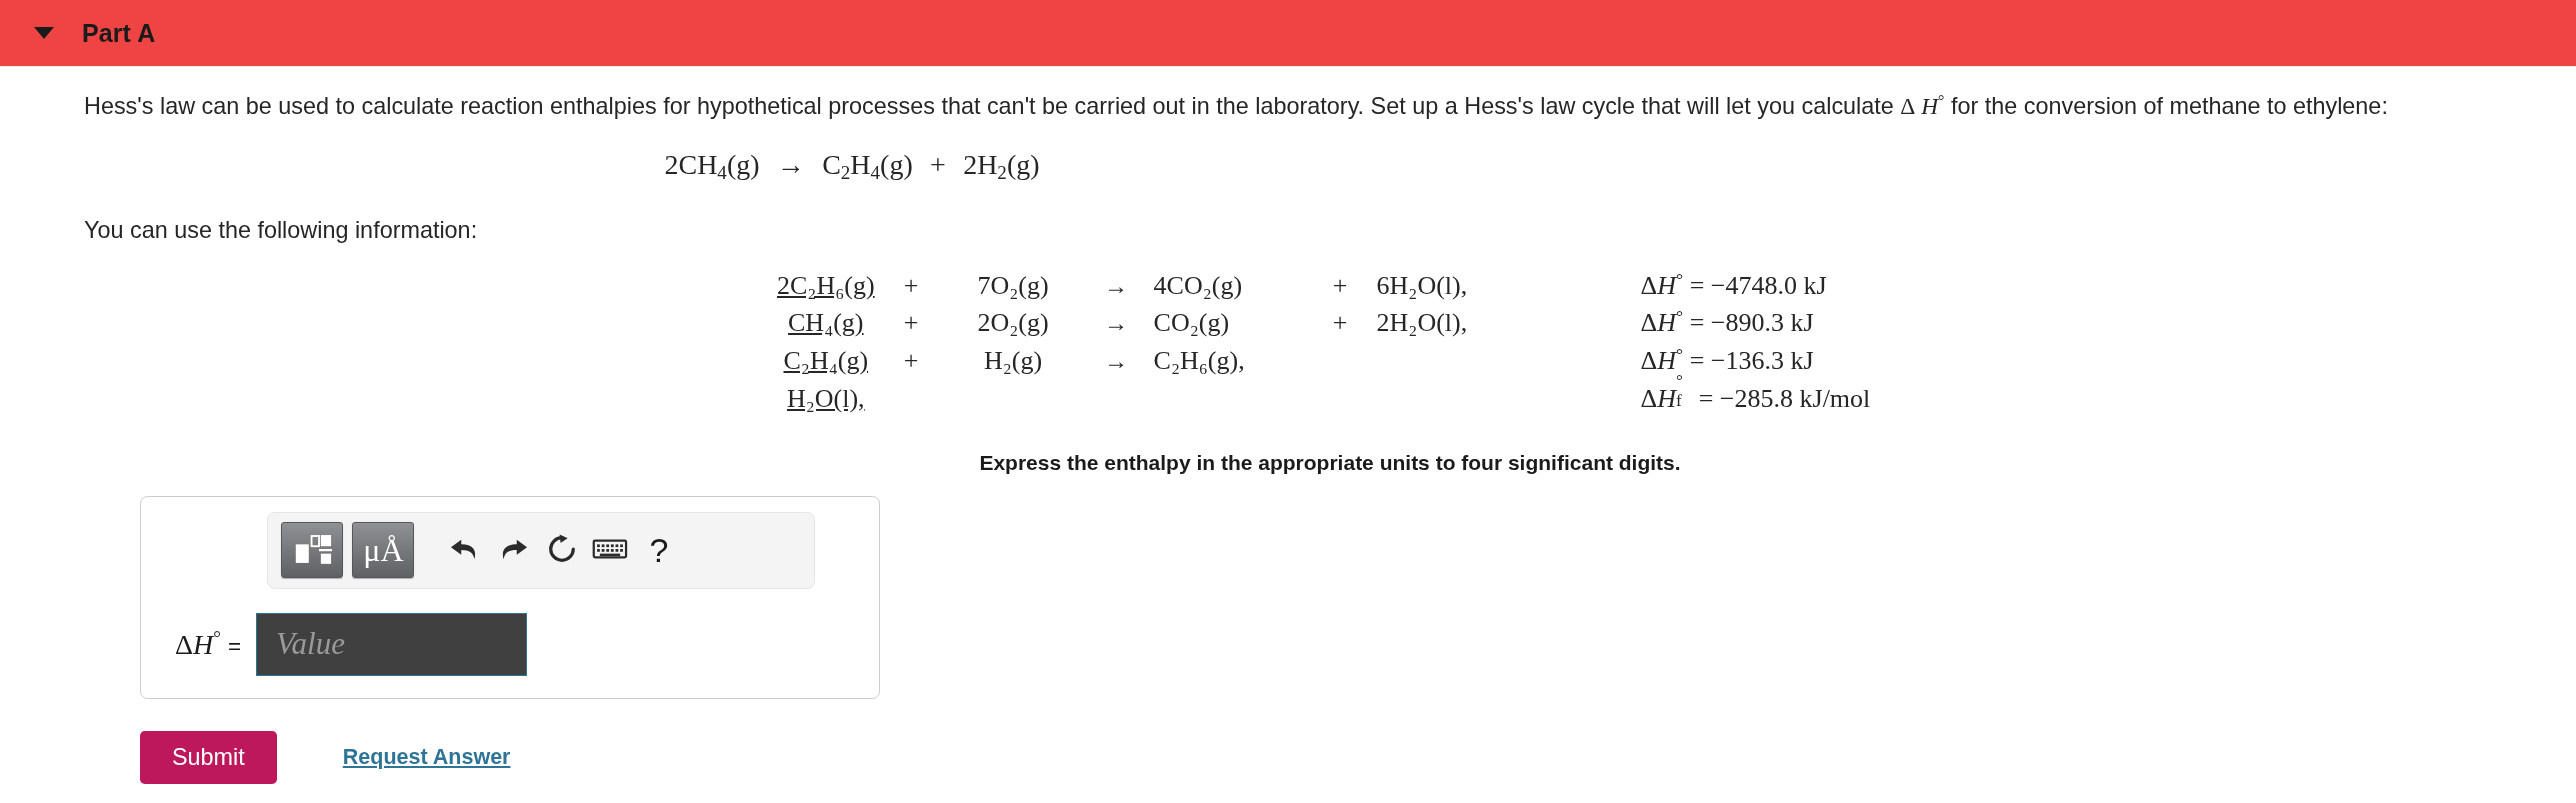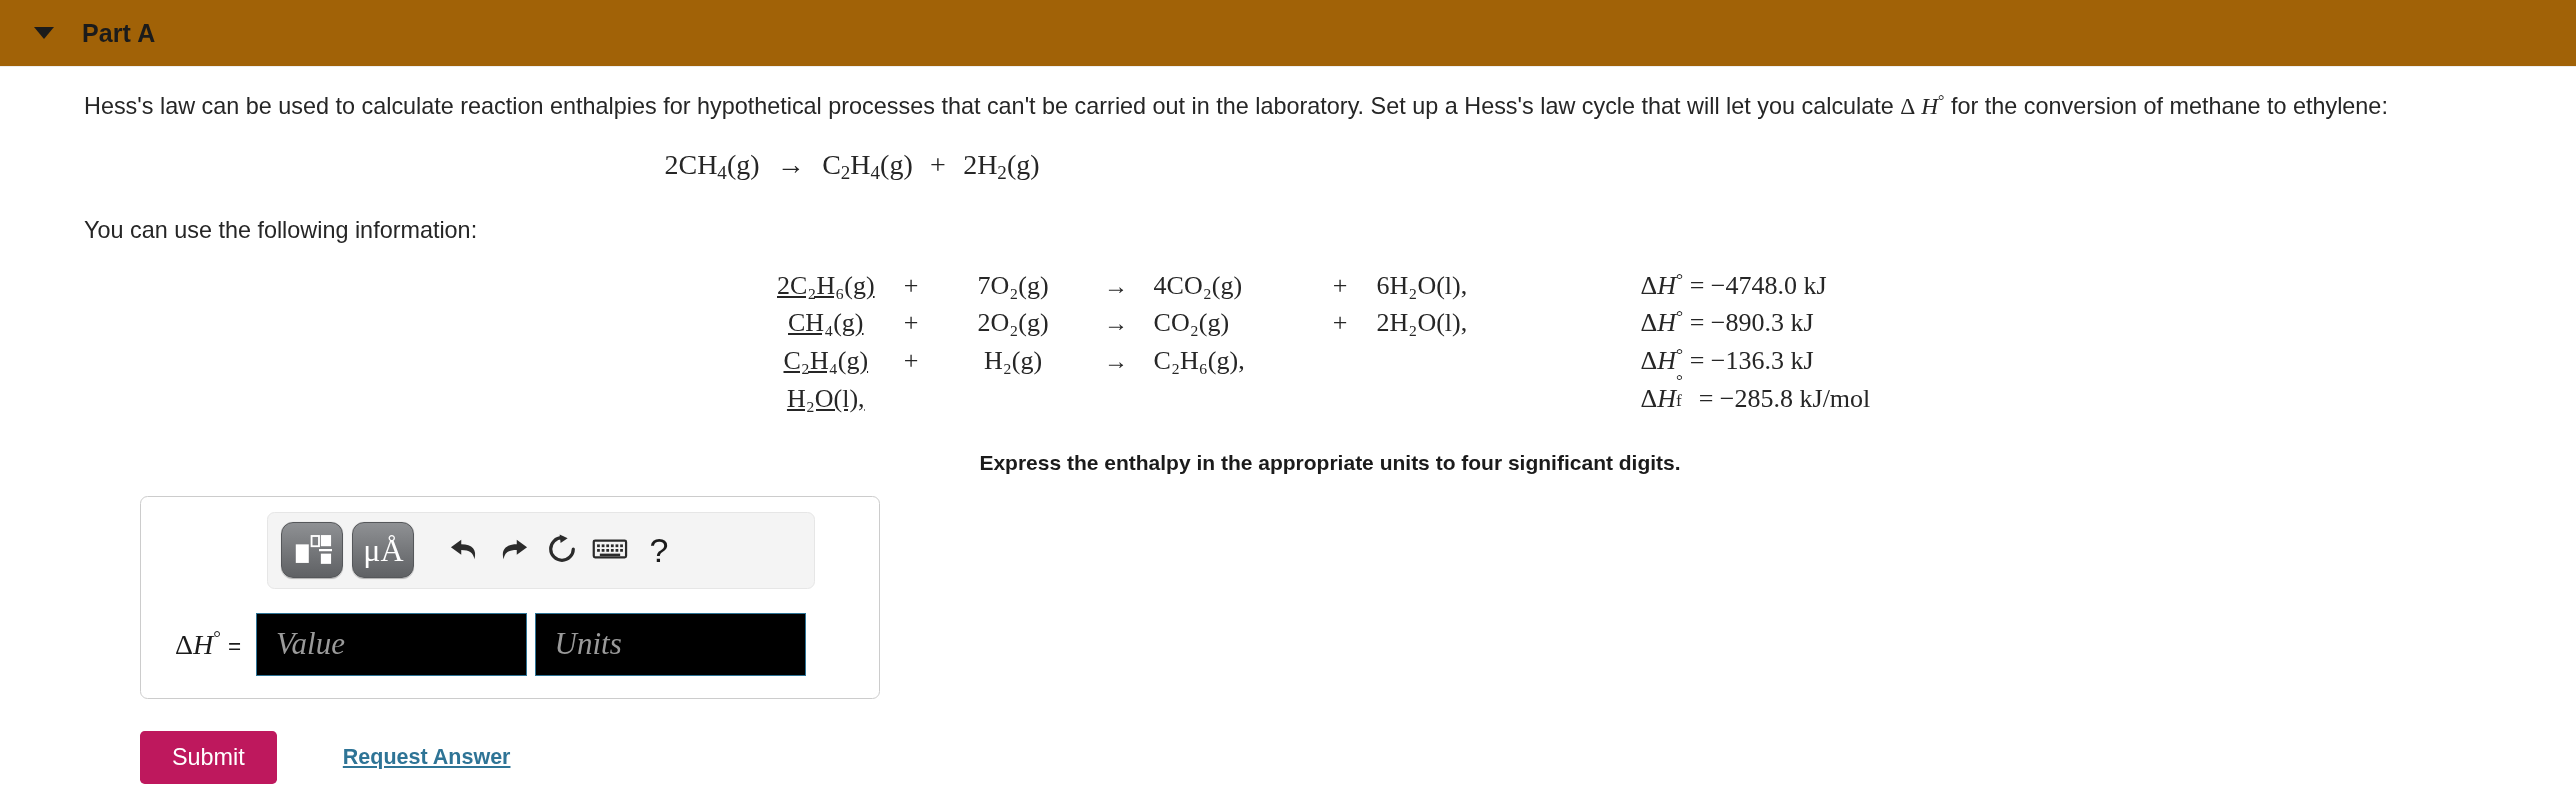--- a/index.html
+++ b/index.html
@@ -7,21 +7,21 @@
     margin: 0; padding: 0;
     width: 2576px; height: 804px;
     background: #ffffff;
     font-family: "Liberation Sans", sans-serif;
     -webkit-font-smoothing: antialiased;
   }
 
   
   .part-header {
     height: 67px;
-    background: #a16207;
+    background: #ef4444;
     border-bottom: 0.9px solid #eeeeee;
     display: flex;
     align-items: center;
     padding-left: 34px;
   }
   .disclosure-triangle {
     width: 0; height: 0;
     border-left: 10.3px solid transparent;
     border-right: 10.3px solid transparent;
     border-top: 12px solid #1b1b1b;
@@ -124,21 +124,21 @@
     height: 77px;
     background: #f4f4f4;
     border: 0.9px solid #e6e6e6;
     border-radius: 7.5px;
     display: flex;
     align-items: center;
     padding-left: 13px;
   }
   .tb-btn {
     width: 62px; height: 56px;
-    border-radius: 12px;
+    border-radius: 3px;
     background: linear-gradient(180deg, #8f9194 0%, #77797c 48%, #5f6164 100%);
     border: 0.9px solid #55575a;
     box-shadow: 0 0.9px 0.9px rgba(0,0,0,.28);
     display: flex; align-items: center; justify-content: center;
     margin-right: 9.4px;
     cursor: pointer;
   }
   .tb-icon {
     width: 41px; height: 41px;
     display: flex; align-items: center; justify-content: center;
@@ -169,21 +169,21 @@
     font-size: 28px;
     color: #1b1b1b;
     margin-right: 15px;
     white-space: nowrap;
   }
   .dh-label .eqs { font-family: "Liberation Sans", sans-serif; font-size: 22.5px; }
   .field {
     width: 271px;
     height: 63px;
     border: 1.9px solid #2e7496;
-    background: #000000;
+    background: #404040;
     display: flex;
     align-items: center;
     padding-left: 19px;
     cursor: text;
   }
   .field + .field { margin-left: 7.5px; }
   .field .ph {
     font-family: "Liberation Serif", "DejaVu Serif", serif;
     font-style: italic;
     font-size: 31px;
@@ -364,23 +364,20 @@
 
     </div>
 
     <div class="answer-row">
       <div class="dh-label">
         Δ<span class="mi">H</span><sup>°</sup> <span class="eqs">=</span>
       </div>
       <div class="field">
         <span class="ph">Value</span>
       </div>
-      <div class="field">
-        <span class="ph">Units</span>
-      </div>
     </div>
 
   </div>
 
   <div class="footer-row">
     <button class="submit-btn">Submit</button>
     <span class="request-link">Request Answer</span>
   </div>
 
 </div>

